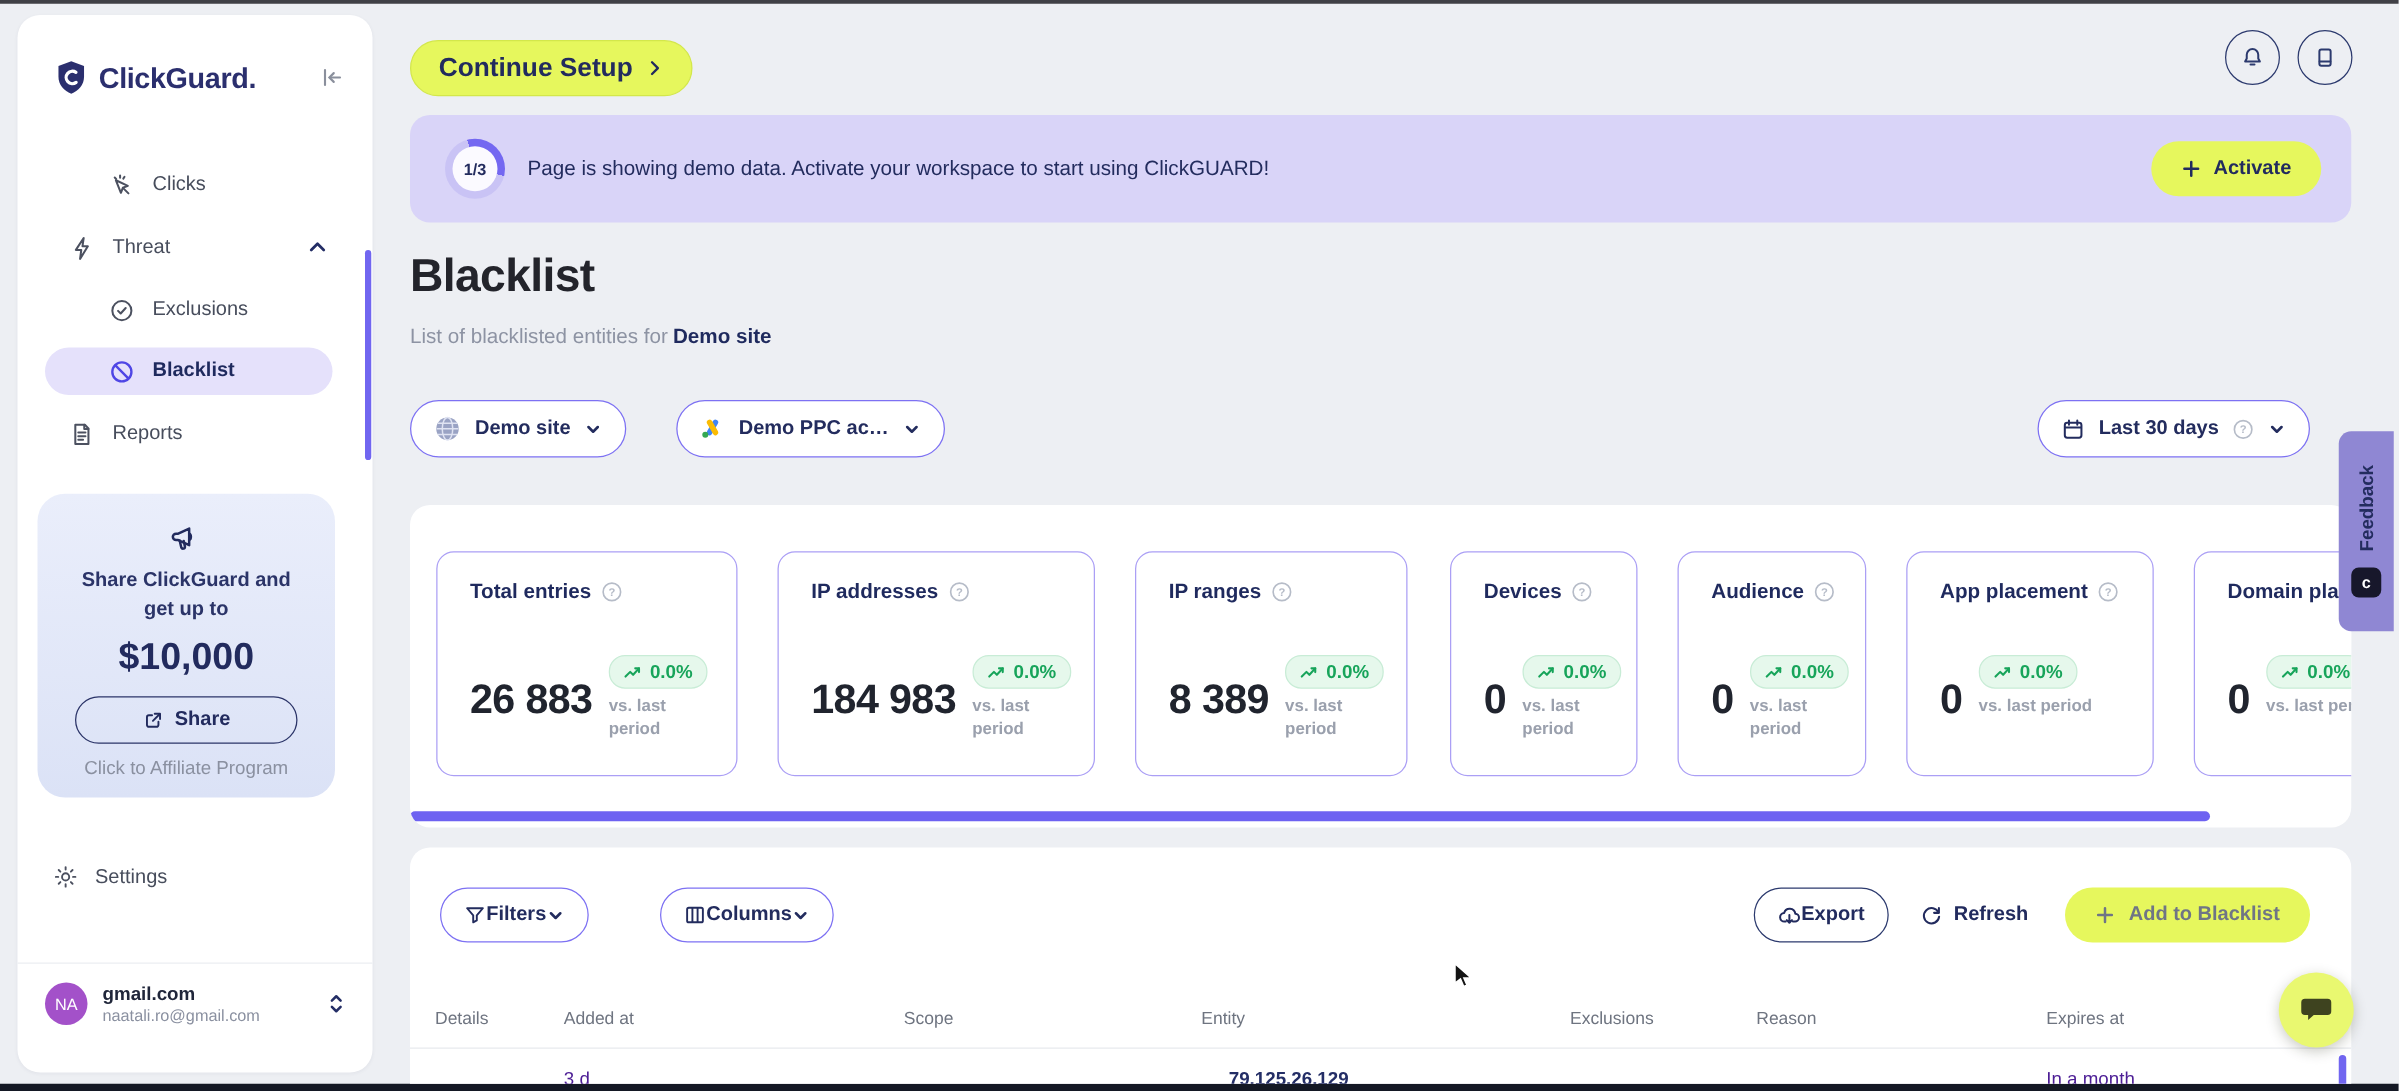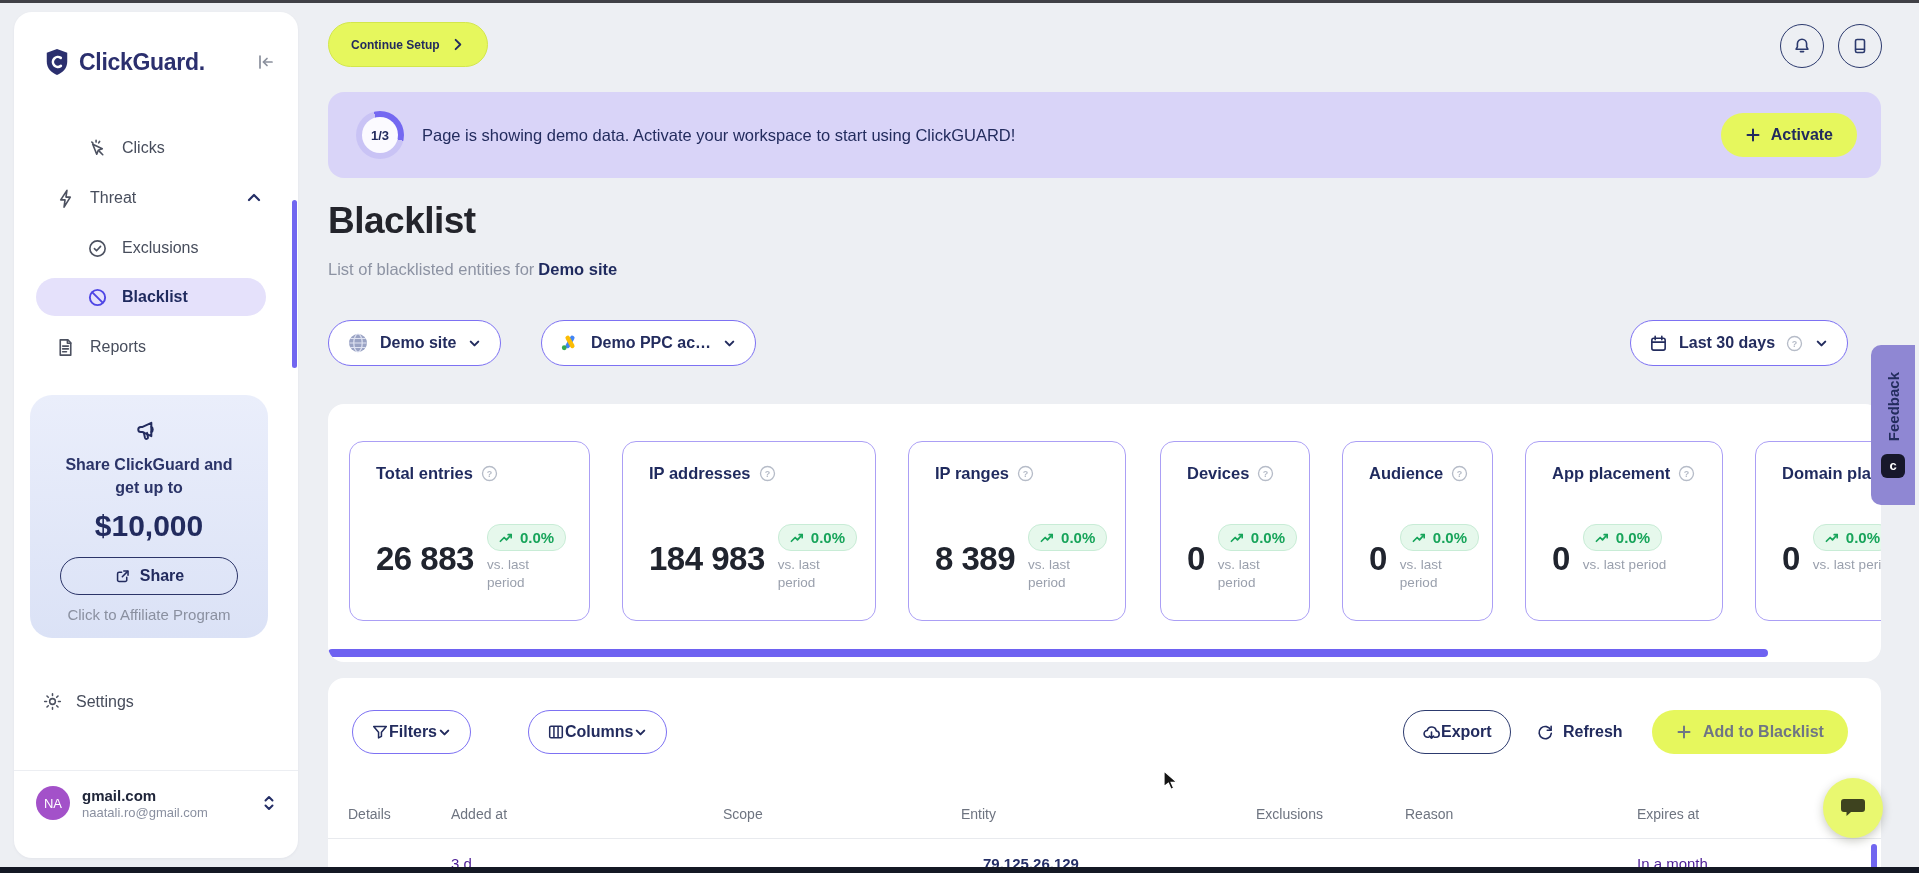--- a/index.html
+++ b/index.html
@@ -34,21 +34,21 @@
   .settings-row { left:28px; top:679px; display:flex; align-items:center; gap:13px; font-size:16px; color:#474d5c; cursor:pointer; }
   .side-divider { left:0; top:758px; width:284px; border-top:1px solid #eceef2; }
   .user-row { left:22px; top:774px; width:240px; display:flex; align-items:center; gap:12px; cursor:pointer; }
   .avatar { width:34px; height:34px; border-radius:50%; background:#a351c9; color:#fff; font-size:13px; display:grid; place-items:center; }
   .user-name { font-size:15px; font-weight:700; color:#20263a; }
   .user-email { font-size:13px; color:#8a90a0; margin-top:1px; }
   .user-caret { margin-left:auto; color:#242e66; }
 
   
   .btn-lime { background:#e6f75d; border:1px solid #d3e74b; border-radius:23px; display:inline-flex; align-items:center; gap:10px; font-weight:700; color:#222b5e; cursor:pointer; }
-  .continue-setup { left:328px; top:22px; height:45px; padding:4px 22px; font-size:12px; }
+  .continue-setup { left:328px; top:32px; height:45px; padding:4px 22px; font-size:21px; }
   .icon-btn { width:44px; height:44px; border:1.6px solid #2c3a6e; border-radius:50%; display:grid; place-items:center; color:#2c3a6e; background:transparent; cursor:pointer; }
 
   
   .banner { left:328px; top:92px; width:1553px; height:86px; background:#d9d4f8; border-radius:16px; }
   .ring { left:28px; top:19px; width:48px; height:48px; border-radius:50%; background:conic-gradient(from -15deg,#7468f1 0 33%,#c9c3f5 33% 100%); display:grid; place-items:center; }
   .ring-inner { width:36px; height:36px; border-radius:50%; background:#fbfaff; display:grid; place-items:center; font-size:13px; font-weight:700; color:#232c5e; }
   .banner-msg { left:94px; top:0; height:86px; display:flex; align-items:center; font-size:16.5px; font-weight:500; color:#232c5e; }
   .activate-btn { right:24px; top:21px; height:44px; padding:0 24px; font-size:16px; border:none; }
 
   
@@ -60,21 +60,21 @@
   .pill { height:46px; border:1.6px solid #7d71f3; border-radius:23px; background:#fff; display:inline-flex; align-items:center; gap:11px; padding:0 18px; font-size:16px; font-weight:600; color:#232c5e; cursor:pointer; }
 
   
   .cards-panel { left:328px; top:404px; width:1553px; height:258px; background:#fff; border-radius:16px; overflow:hidden; }
   .stat-card { position:absolute; top:37px; height:180px; border:1.6px solid #ab9ff5; border-radius:14px; background:#fff; overflow:hidden; }
   .card-label { position:absolute; left:26px; top:22px; display:flex; align-items:center; gap:8px; font-size:16.5px; font-weight:600; color:#1f2a5e; white-space:nowrap; }
   .card-bottom { position:absolute; left:26px; top:82px; display:flex; align-items:flex-start; gap:13px; }
   .card-value { font-size:33px; font-weight:700; color:#20242e; margin-top:16px; white-space:nowrap; letter-spacing:-.5px; }
   .badge-col { display:flex; flex-direction:column; gap:5px; min-width:62px; }
   .delta-badge { display:inline-flex; align-items:center; gap:6px; padding:4px 11px; border-radius:13px; background:#e6f8ec; border:1px solid #c8ecd6; color:#17a45a; font-size:15px; font-weight:600; width:max-content; }
-  .delta-caption { font-size:13.5px; color:#9aa0ad; line-height:1.35; max-width:66px; }
+  .delta-caption { font-size:13.5px; color:#9aa0ad; line-height:1.35; max-width:66px;font-weight:bold; }
   .hscroll { left:0; top:245px; width:1440px; height:8px; background:#6e62f1; border-radius:4px; }
 
   
   .table-panel { left:328px; top:678px; width:1553px; height:189px; background:#fff; border-radius:16px 16px 0 0; overflow:hidden; }
   .outline-pill { height:44px; border:1.6px solid #7d71f3; border-radius:22px; background:#fff; display:inline-flex; align-items:center; padding:0 18px; font-size:16px; font-weight:600; color:#232c5e; cursor:pointer; }
   .export-btn { border-color:#2c3a6e; color:#222b5e; }
   .refresh-btn { border:none; background:transparent; height:44px; display:inline-flex; align-items:center; gap:9px; font-size:16px; font-weight:600; color:#222b5e; cursor:pointer; }
   .add-btn { height:44px; border-radius:22px; background:#e6f75d; display:inline-flex; align-items:center; gap:11px; padding:0 24px; font-size:16px; font-weight:600; color:#6f7585; border:none; cursor:pointer; }
   .th { position:absolute; top:128px; font-size:14px; color:#6e7480; }
   .thead-divider { left:0; top:160px; width:1553px; border-top:1px solid #e8eaee; }

